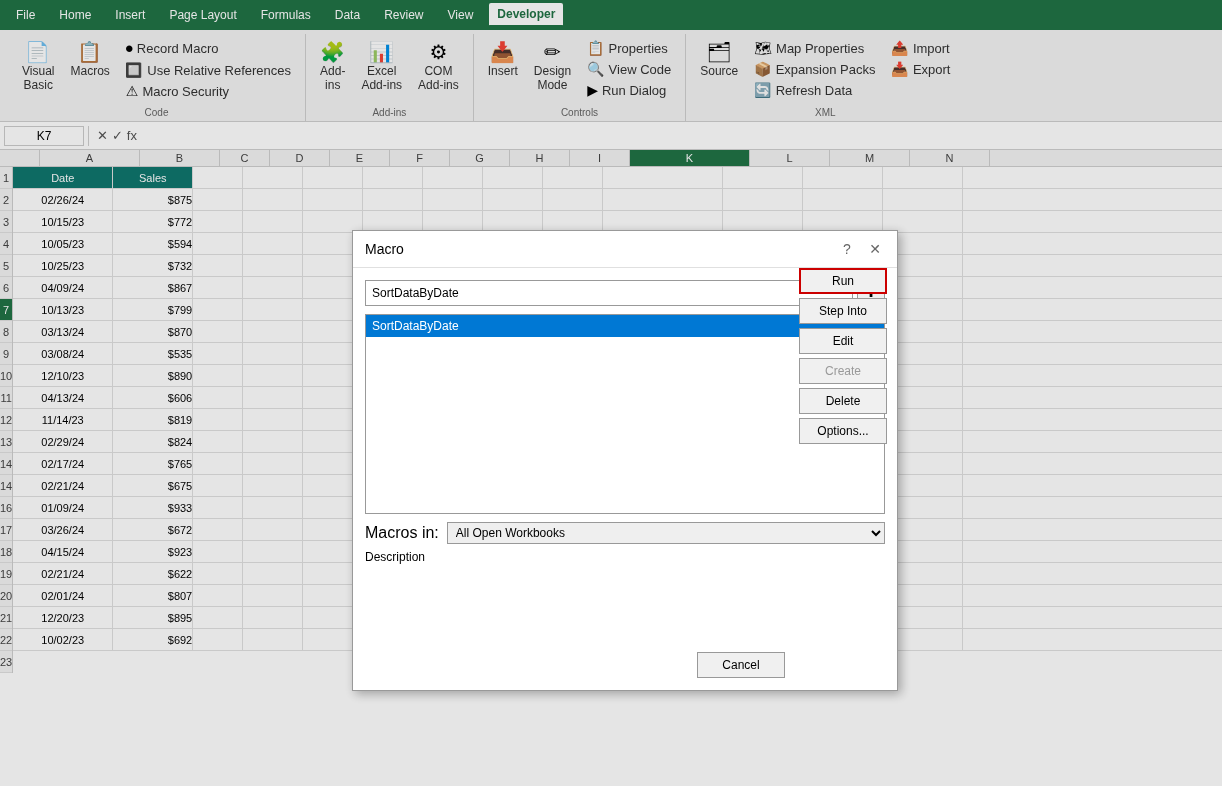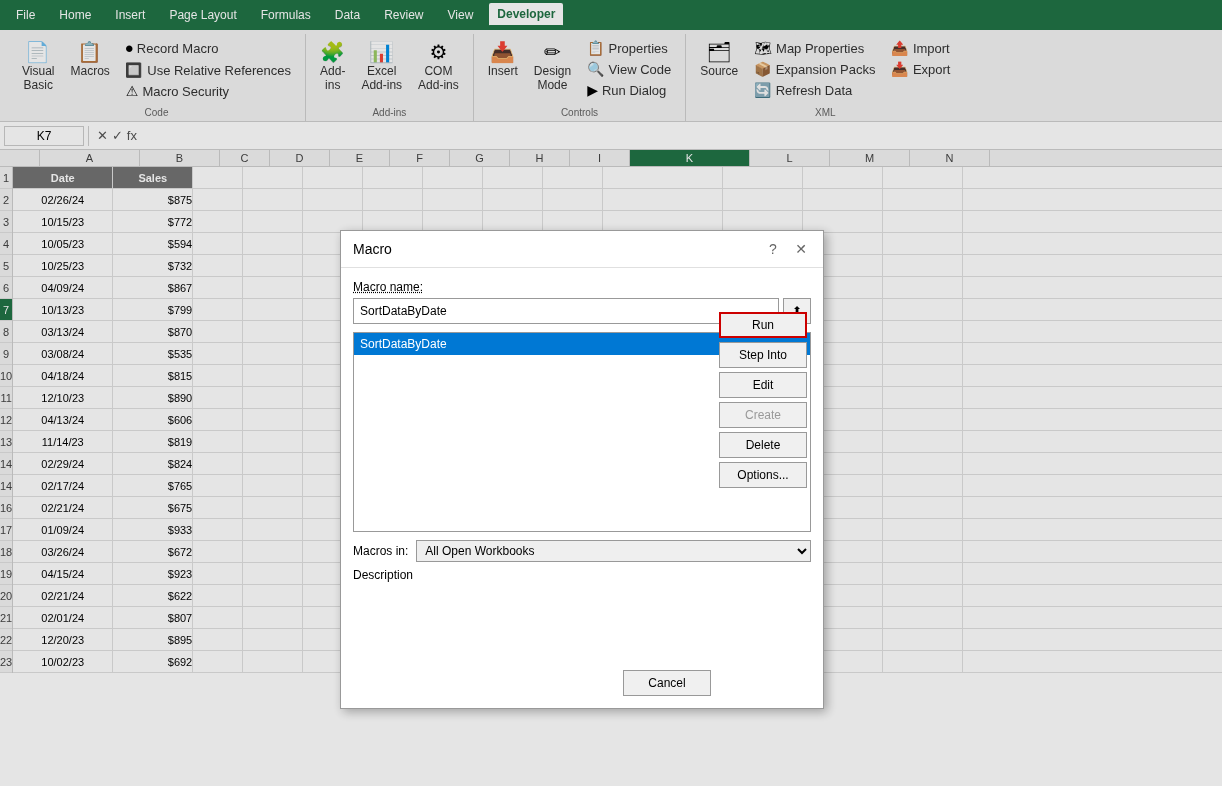--- a/index.html
+++ b/index.html
@@ -35,21 +35,21 @@
     .row-header-corner { width: 40px; min-width: 40px; border-right: 1px solid #d0d0d0; background: #f3f3f3; }
     .col-header { text-align: center; font-size: 11px; color: #444; border-right: 1px solid #d0d0d0; padding: 2px 0; font-weight: normal; }
     .col-header.active { background: #217346; color: #fff; }
     .spreadsheet-body { display: flex; flex: 1; overflow: hidden; }
     .row-headers { display: flex; flex-direction: column; background: #f3f3f3; border-right: 1px solid #d0d0d0; }
     .row-header { text-align: center; font-size: 11px; color: #444; border-bottom: 1px solid #e0e0e0; display: flex; align-items: center; justify-content: center; }
     .row-header.active { background: #217346; color: #fff; }
     .cells-area { flex: 1; display: flex; flex-direction: column; overflow: hidden; }
     .cell-row { display: flex; border-bottom: 1px solid #e0e0e0; }
     .cell { border-right: 1px solid #e0e0e0; font-size: 11px; display: flex; align-items: center; overflow: hidden; white-space: nowrap; }
-    .cell.header-cell { background: #737373; color: #fff; font-weight: bold; justify-content: center; }
+    .cell.header-cell { background: #0f766e; color: #fff; font-weight: normal; justify-content: center; }
     .cell.date-cell { justify-content: center; }
     .cell.money-cell { justify-content: flex-end; }
     .cell.k7 { background: #e8f4e8; border: 2px solid #217346; }
 
     
     .overlay { position: fixed; top: 0; left: 0; width: 100%; height: 100%; background: rgba(0,0,0,0.1); z-index: 100; }
     .dialog { position: fixed; top: 230px; left: 340px; width: 540px; background: #fff; border: 1px solid #999; box-shadow: 3px 3px 10px rgba(0,0,0,0.3); z-index: 101; }
     .dialog-title { background: #fff; padding: 8px 12px; display: flex; align-items: center; justify-content: space-between; border-bottom: 1px solid #e0e0e0; }
     .dialog-title-text { font-size: 14px; font-weight: normal; color: #000; }
     .dialog-title-controls { display: flex; gap: 8px; align-items: center; }
@@ -58,21 +58,21 @@
     .dialog-label { font-size: 12px; color: #000; margin-bottom: 4px; text-decoration: underline; text-decoration-style: dotted; }
     .dialog-input-row { display: flex; gap: 4px; margin-bottom: 8px; }
     .dialog-input { flex: 1; border: 1px solid #999; padding: 3px 6px; font-size: 12px; }
     .dialog-input-btn { width: 28px; height: 26px; border: 1px solid #999; background: #f0f0f0; cursor: pointer; display: flex; align-items: center; justify-content: center; font-size: 12px; }
     .dialog-list-container { border: 1px solid #999; height: 200px; overflow-y: auto; margin-bottom: 8px; }
     .dialog-list-item { padding: 4px 6px; font-size: 12px; cursor: pointer; }
     .dialog-list-item.selected { background: #0078d4; color: #fff; }
     .dialog-btn { width: 88px; height: 26px; border: 1px solid #999; background: #f0f0f0; cursor: pointer; font-size: 12px; text-align: center; display: flex; align-items: center; justify-content: center; }
     .dialog-btn.run-btn { border: 2px solid #cc0000; }
     .dialog-footer-row { display: flex; align-items: center; gap: 8px; margin-bottom: 6px; }
-    .dialog-footer-label { font-size: 12px; color: #000; white-space: nowrap; }
+    .dialog-footer-label { font-size: 16px; color: #000; white-space: nowrap; }
     .dialog-select { border: 1px solid #999; padding: 2px 4px; font-size: 12px; flex: 1; }
     .dialog-desc-label { font-size: 12px; color: #000; margin-bottom: 4px; }
     .dialog-cancel-row { display: flex; justify-content: flex-end; padding: 4px 0 0 0; border-top: none; }
 
     .col-A { width: 100px; min-width: 100px; }
     .col-B { width: 80px; min-width: 80px; }
     .col-C { width: 50px; min-width: 50px; }
     .col-D { width: 60px; min-width: 60px; }
     .col-E { width: 60px; min-width: 60px; }
     .col-F { width: 60px; min-width: 60px; }
@@ -404,35 +404,20 @@
           <div class="cell col-F"></div>
           <div class="cell col-G"></div>
           <div class="cell col-H"></div>
           <div class="cell col-I"></div>
           <div class="cell col-K"></div>
           <div class="cell col-L"></div>
           <div class="cell col-M"></div>
           <div class="cell col-N"></div>
       </div>
       <div class="cell-row row-h">
-        <div class="cell col-A date-cell">04/18/24</div>
-        <div class="cell col-B money-cell">$815</div>
-        <div class="cell col-C"></div>
-          <div class="cell col-D"></div>
-          <div class="cell col-E"></div>
-          <div class="cell col-F"></div>
-          <div class="cell col-G"></div>
-          <div class="cell col-H"></div>
-          <div class="cell col-I"></div>
-          <div class="cell col-K"></div>
-          <div class="cell col-L"></div>
-          <div class="cell col-M"></div>
-          <div class="cell col-N"></div>
-      </div>
-      <div class="cell-row row-h">
         <div class="cell col-A date-cell">12/10/23</div>
         <div class="cell col-B money-cell">$890</div>
         <div class="cell col-C"></div>
           <div class="cell col-D"></div>
           <div class="cell col-E"></div>
           <div class="cell col-F"></div>
           <div class="cell col-G"></div>
           <div class="cell col-H"></div>
           <div class="cell col-I"></div>
           <div class="cell col-K"></div>
@@ -618,43 +603,42 @@
           <div class="cell col-K"></div>
           <div class="cell col-L"></div>
           <div class="cell col-M"></div>
           <div class="cell col-N"></div>
       </div>
     </div>
   </div>
 </div>
 
 <div class="overlay"></div>
-<div class="dialog" style="position:fixed; top:230px; left:340px; width:484px;">
+<div class="dialog" style="position:fixed; top:230px; left:352px; width:546px;">
 
   <div class="dialog-title">
     <span class="dialog-title-text">Macro</span>
     <div class="dialog-title-controls">
       <div class="dialog-title-btn">?</div>
       <div class="dialog-title-btn">✕</div>
     </div>
   </div>
 
   <div class="dialog-body" style="position:relative;">
 
-    <div class="dialog-label">Macro name:</div>
     <div class="dialog-input-row">
       <input class="dialog-input" value="SortDataByDate" style="">
       <button class="dialog-input-btn">⬆</button>
     </div>
 
     <div class="dialog-list-container">
       <div class="dialog-list-item selected">SortDataByDate</div>
     </div>
 
-    <div style="position:absolute; right:0; top:0; display:flex; flex-direction:column; gap:4px; padding-right:16px;margin-top:44px;">
+    <div style="position:absolute; right:0; top:0; display:flex; flex-direction:column; gap:4px; padding-right:10px;">
       <button class="dialog-btn run-btn">Run</button>
       <button class="dialog-btn">Step Into</button>
       <button class="dialog-btn">Edit</button>
       <button class="dialog-btn" style="color:#999;">Create</button>
       <button class="dialog-btn">Delete</button>
       <button class="dialog-btn">Options...</button>
     </div>
 
     <div class="dialog-footer-row">
       <label class="dialog-footer-label">Macros in:</label>

